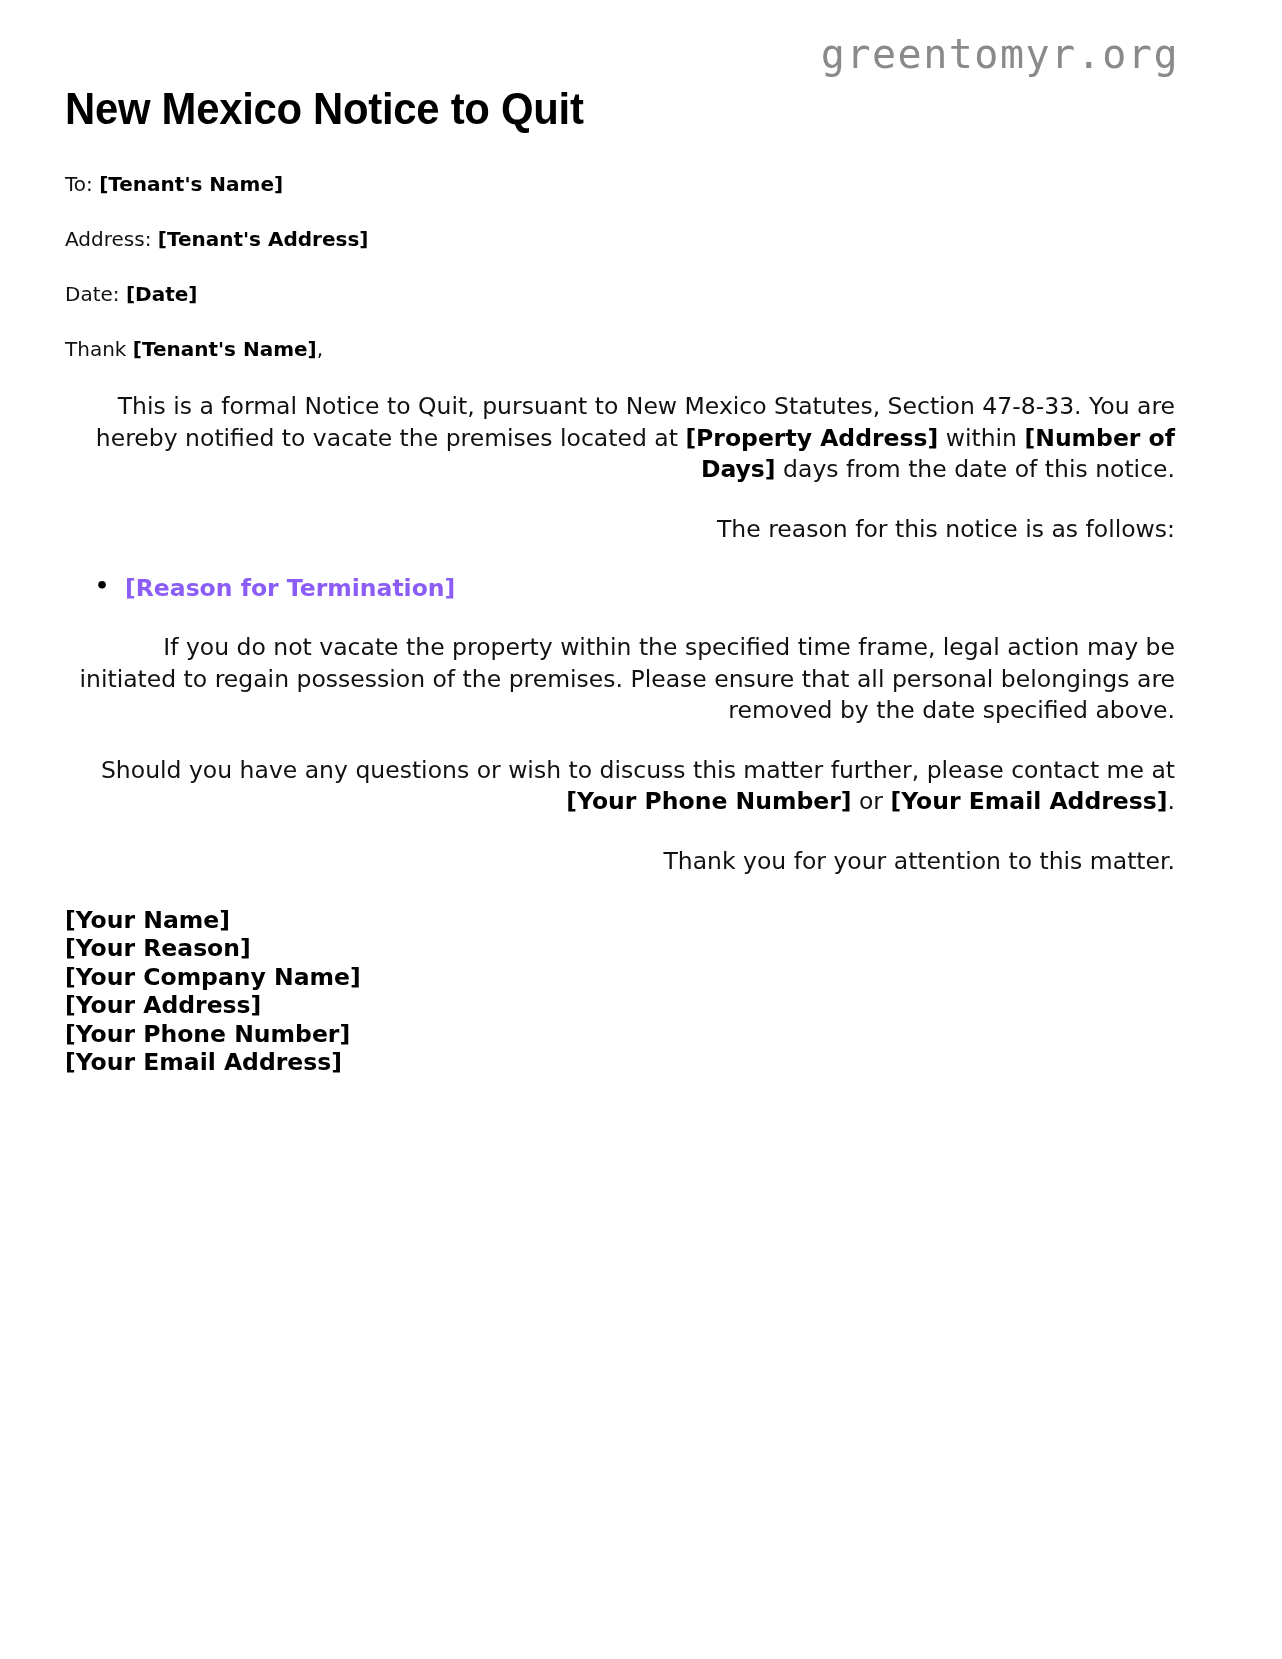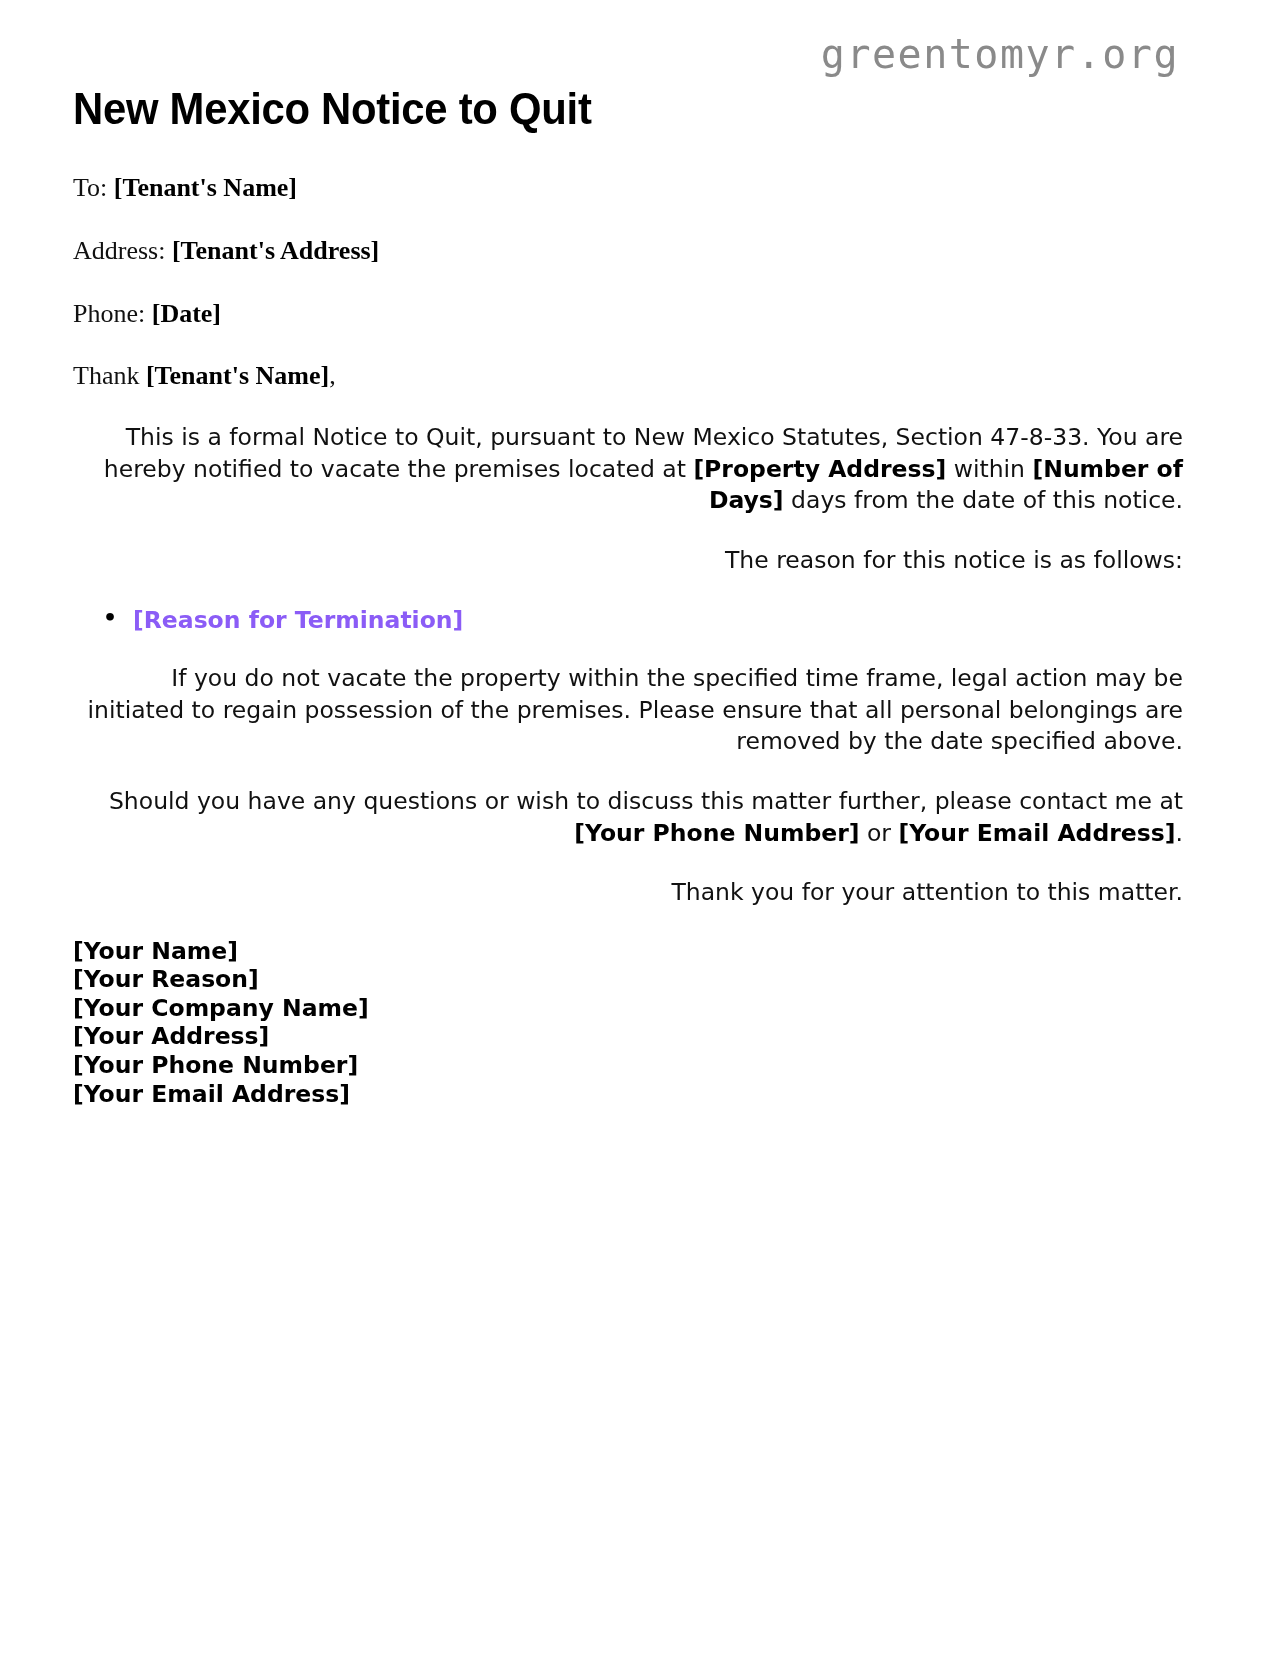--- a/index.html
+++ b/index.html
@@ -33,40 +33,38 @@
     letter-spacing: 1.5px;
     color: #8a8a8a;
     white-space: nowrap;
     user-select: none;
   }
   .content {
     position: absolute;
     left: 65px;
     top: 82px;
     width: 1110px;
-    margin-left: 8px;
   }
   h1.doc-title {
     font-family: "Liberation Sans Narrow", "Liberation Sans", sans-serif;
     font-size: 45px;
     font-weight: bold;
     line-height: 1.18;
     letter-spacing: -0.3px;
     margin: 0 0 36px 0;
     color: #000;
     transform: scaleX(0.93);
     transform-origin: left center;
   }
   p.body-line {
-    font-size: 26px;
+    font-size: 20px;
     line-height: 1.30;
     margin: 0 0 29px 0;
     color: #111;
     font-weight: 400;
-    font-family: Liberation Serif, serif;
   }
   p.body-para {
     font-size: 23.5px;
     line-height: 1.345;
     margin: 0 0 28px 0;
     color: #111;
     text-align: right;
   }
   .ph {
     font-weight: bold;
@@ -115,21 +113,21 @@
   <div class="watermark">greentomyr.org</div>
 
   <div class="content">
 
     <h1 class="doc-title">New Mexico Notice to Quit</h1>
 
     <p class="body-line"><span>To: </span><span class="ph">[Tenant's Name]</span></p>
 
     <p class="body-line"><span>Address: </span><span class="ph">[Tenant's Address]</span></p>
 
-    <p class="body-line"><span>Phone: </span><span class="ph">[Date]</span></p>
+    <p class="body-line"><span>Date: </span><span class="ph">[Date]</span></p>
 
     <p class="body-line"><span>Thank </span><span class="ph">[Tenant's Name]</span><span>,</span></p>
 
     <p class="body-para"><span>This is a formal Notice to Quit, pursuant to New Mexico Statutes, Section 47-8-33. You are hereby notified to vacate the premises located at </span><span class="ph">[Property Address]</span><span> within </span><span class="ph">[Number of Days]</span><span> days from the date of this notice.</span></p>
 
     <p class="body-para">The reason for this notice is as follows:</p>
 
     <ul class="reason-list">
       <li><span>[Reason for Termination]</span></li>
     </ul>

